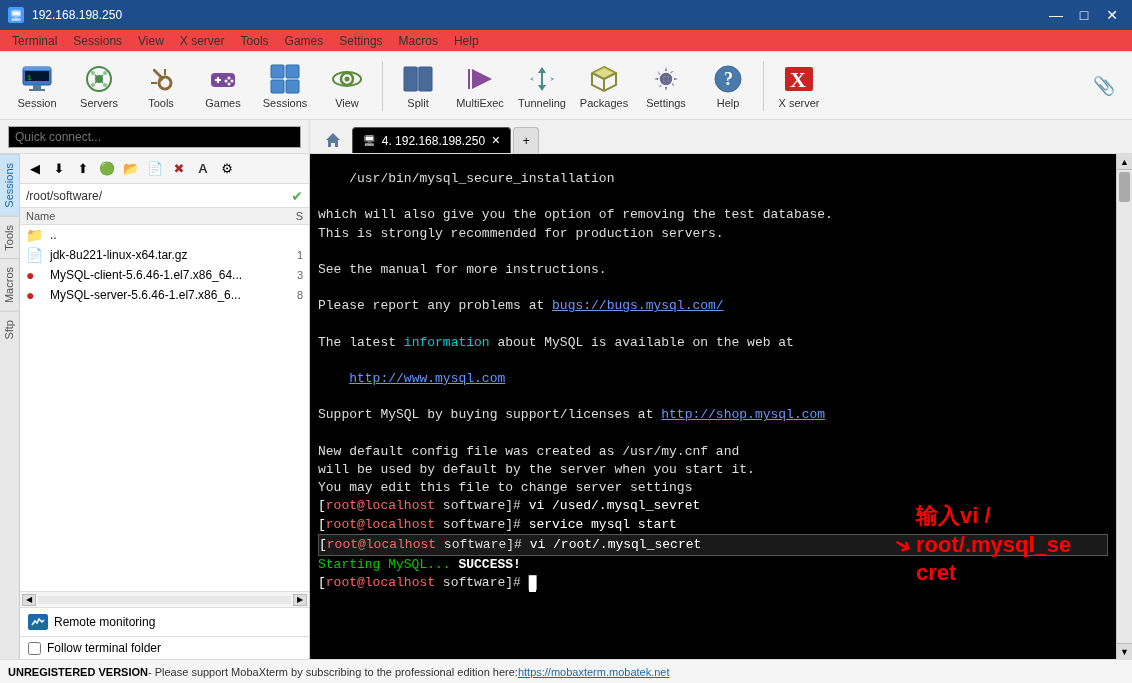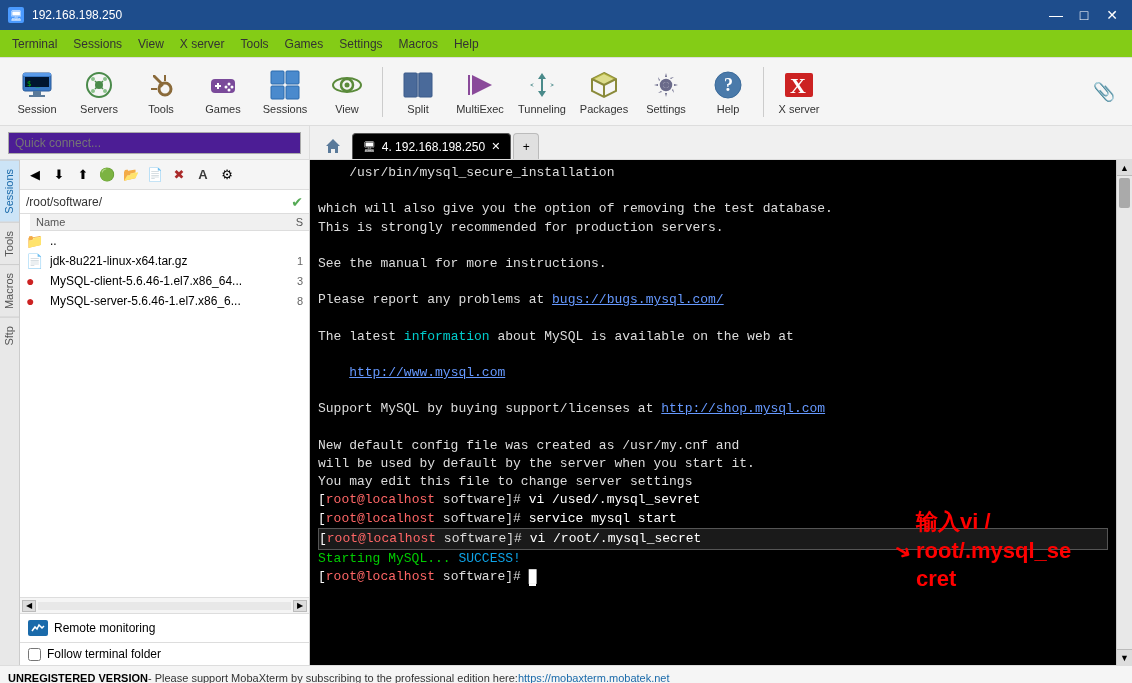--- a/index.html
+++ b/index.html
@@ -6,21 +6,21 @@
     body { font-family: 'Segoe UI', Arial, sans-serif; font-size: 12px; background: #f0f0f0; width: 1132px; height: 683px; overflow: hidden; }
 
     
     .title-bar { background: #1e4d8c; color: white; height: 30px; display: flex; align-items: center; padding: 0 8px; gap: 8px; }
     .title-bar-icon { width: 16px; height: 16px; background: #4a9aff; border-radius: 2px; display: flex; align-items: center; justify-content: center; font-size: 10px; color: white; }
     .title-bar-text { flex: 1; font-size: 12px; }
     .title-bar-controls { display: flex; gap: 4px; }
     .title-bar-btn { width: 24px; height: 20px; background: transparent; border: none; color: white; cursor: pointer; font-size: 14px; display: flex; align-items: center; justify-content: center; }
 
     
-    .menu-bar { background: #84cc16; height: 28px; display: flex; align-items: center; padding: 0 4px; border-bottom: 1px solid #ddd; }
+    .menu-bar { background: #ef4444; height: 22px; display: flex; align-items: center; padding: 0 4px; border-bottom: 1px solid #ddd; }
     .menu-item { padding: 2px 8px; cursor: pointer; font-size: 12px; color: #333; }
 
     
     .toolbar { background: #f5f5f5; height: 68px; display: flex; align-items: center; padding: 4px 8px; gap: 4px; border-bottom: 1px solid #ddd; }
     .tool-btn { display: flex; flex-direction: column; align-items: center; justify-content: center; width: 58px; height: 58px; cursor: pointer; border: 1px solid transparent; border-radius: 3px; gap: 2px; font-size: 11px; color: #333; }
     .tool-btn .icon { width: 32px; height: 32px; display: flex; align-items: center; justify-content: center; }
     .separator { width: 1px; height: 50px; background: #ccc; margin: 0 2px; }
 
     
     .quick-connect-area { background: #f0f0f0; height: 34px; display: flex; align-items: center; border-bottom: 1px solid #ddd; }
@@ -39,32 +39,32 @@
     .side-tab { writing-mode: vertical-rl; transform: rotate(180deg); padding: 8px 3px; cursor: pointer; font-size: 11px; color: #555; border-bottom: 1px solid #ccc; text-align: center; }
     .side-tab.active { background: #cce4f7; color: #1a6aaa; }
 
     
     .left-panel { width: 290px; background: white; border-right: 1px solid #ccc; display: flex; flex-direction: column; }
     .left-panel-toolbar { height: 30px; background: #f5f5f5; border-bottom: 1px solid #ddd; display: flex; align-items: center; padding: 0 4px; gap: 2px; }
     .left-panel-tool { width: 22px; height: 22px; cursor: pointer; border: 1px solid transparent; border-radius: 2px; display: flex; align-items: center; justify-content: center; font-size: 13px; }
     .path-bar { height: 24px; background: white; border-bottom: 1px solid #ddd; display: flex; align-items: center; padding: 0 6px; gap: 4px; }
     .path-input { flex: 1; height: 18px; border: none; font-size: 12px; color: #333; }
     .path-check { color: #5a5; font-size: 14px; }
-    .file-list-header { display: flex; background: #f0f0f0; border-bottom: 1px solid #ddd; padding: 2px 6px; font-size: 11px; color: #555; margin-left: 10px; }
+    .file-list-header { display: flex; background: #f0f0f0; border-bottom: 1px solid #ddd; padding: 2px 6px; font-size: 11px; color: #555; }
     .file-list-header .col-name { flex: 1; }
     .file-list { flex: 1; overflow-y: auto; }
     .file-item { display: flex; align-items: center; padding: 2px 6px; gap: 6px; cursor: pointer; font-size: 12px; }
     .file-icon { font-size: 14px; width: 18px; }
     .file-name { flex: 1; white-space: nowrap; overflow: hidden; text-overflow: ellipsis; }
     .file-size { font-size: 11px; color: #666; width: 20px; text-align: right; }
     .remote-monitor { padding: 6px 8px; display: flex; align-items: center; gap: 6px; border-top: 1px solid #ddd; cursor: pointer; }
     .follow-folder { padding: 4px 8px; display: flex; align-items: center; gap: 6px; border-top: 1px solid #ddd; }
 
     
-    .terminal-area { flex: 1; background: #000; color: #ccc; font-family: 'Courier New', monospace; font-size: 13px; padding: 4px 8px; overflow-y: auto; position: relative; }
+    .terminal-area { flex: 1; background: #000; color: #ccc; font-family: 'Courier New', monospace; font-size: 13px; padding: 16px 8px; overflow-y: auto; position: relative; }
     .terminal-line { line-height: 1.4; white-space: pre-wrap; }
     .t-white { color: #ddd; }
     .t-green { color: #00cc00; }
     .t-cyan { color: #00cccc; }
     .t-link { color: #6699ff; text-decoration: underline; cursor: pointer; }
     .t-prompt { color: #ffffff; }
     .t-host { color: #ff6666; }
     .t-cmd { color: #ffffff; }
 
     
@@ -259,21 +259,21 @@
     </div>
     <span>X server</span>
   </div>
 
   <div style="flex:1"></div>
   <div style="font-size:18px; color:#888; cursor:pointer; margin-right:8px;">📎</div>
 </div>
 
 <div class="quick-connect-area">
   <div class="quick-connect">
-    <input type="text" style="width: 100%; height: 22px; border: 1px solid rgb(170, 170, 170); padding: 0px 6px; font-size: 12px; color: rgb(136, 136, 136); background: #4c1d95;" placeholder="Quick connect...">
+    <input type="text" style="width: 100%; height: 22px; border: 1px solid rgb(170, 170, 170); padding: 0px 6px; font-size: 12px; color: rgb(136, 136, 136); background: #000000;" placeholder="Quick connect...">
   </div>
   <div style="display:flex; align-items:flex-end; height:100%; flex:1; padding-left:8px;">
     <div style="width:30px; height:26px; display:flex; align-items:center; justify-content:center; margin-right:4px;">
       <svg width="20" height="20" viewBox="0 0 20 20">
           <path d="M3 10 L10 3 L17 10 L15 10 L15 17 L12 17 L12 13 L8 13 L8 17 L5 17 L5 10 Z" fill="#5a7a9a"></path>
         </svg>
     </div>
     <div class="tab active">
       <span style="font-size:10px;">🖥</span>
       <span>4. 192.168.198.250</span>
@@ -376,21 +376,21 @@
       <div class="terminal-line t-white">    <span class="t-link">http://www.mysql.com</span></div>
       <div class="terminal-line">&nbsp;</div>
       <div class="terminal-line t-white">Support MySQL by buying support/licenses at <span class="t-link">http://shop.mysql.com</span></div>
       <div class="terminal-line">&nbsp;</div>
       <div class="terminal-line t-white">New default config file was created as /usr/my.cnf and</div>
       <div class="terminal-line t-white">will be used by default by the server when you start it.</div>
       <div class="terminal-line t-white">You may edit this file to change server settings</div>
       <div class="terminal-line t-white"><span class="t-prompt">[</span><span class="t-host" style="color:#ff6666;">root@localhost</span><span class="t-white"> software]# </span><span class="t-cmd">vi /used/.mysql_sevret</span></div>
       <div class="terminal-line t-white"><span class="t-prompt">[</span><span class="t-host" style="color:#ff6666;">root@localhost</span><span class="t-white"> software]# </span><span class="t-cmd">service mysql start</span></div>
       <div class="terminal-line t-white" style="background:#1a1a1a; border:1px solid #555; padding:1px 0;"><span class="t-prompt">[</span><span class="t-host" style="color:#ff6666;">root@localhost</span><span class="t-white"> software]# </span><span class="t-cmd">vi /root/.mysql_secret</span></div>
-      <div class="terminal-line t-green">Starting MySQL... <span style="color:#0ea5e9; font-weight:normal;">SUCCESS!</span></div>
+      <div class="terminal-line t-green">Starting MySQL... <span style="color:#ffffff; font-weight:bold;">SUCCESS!</span></div>
       <div class="terminal-line t-white"><span class="t-prompt">[</span><span class="t-host" style="color:#ff6666;">root@localhost</span><span class="t-white"> software]# </span><span class="t-cmd" style="border-bottom:2px solid white;">█</span></div>
 
       <div style="position:absolute; right:30px; top:348px; color:#ff0000; font-size:22px; font-weight:bold; font-family:Liberation Sans, sans-serif; line-height:1.3; width:170px;">
         输入vi /
         <br>root/.mysql_se
         <br>cret
       </div>
 
       <div style="position:absolute; right:205px; top:375px; color:#ff0000; font-size:28px; transform:rotate(30deg);">➜</div>
     </div>

